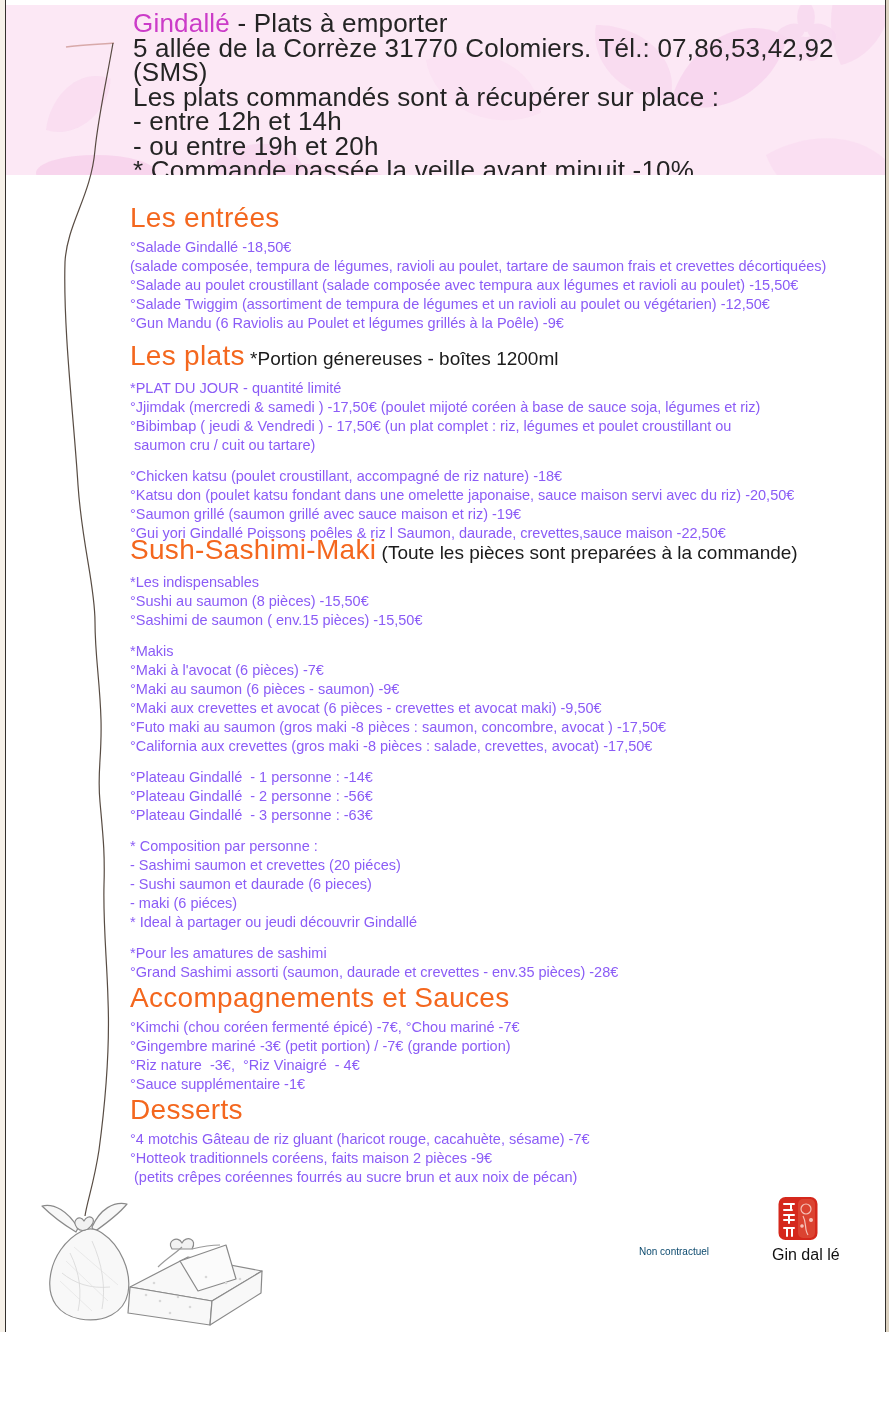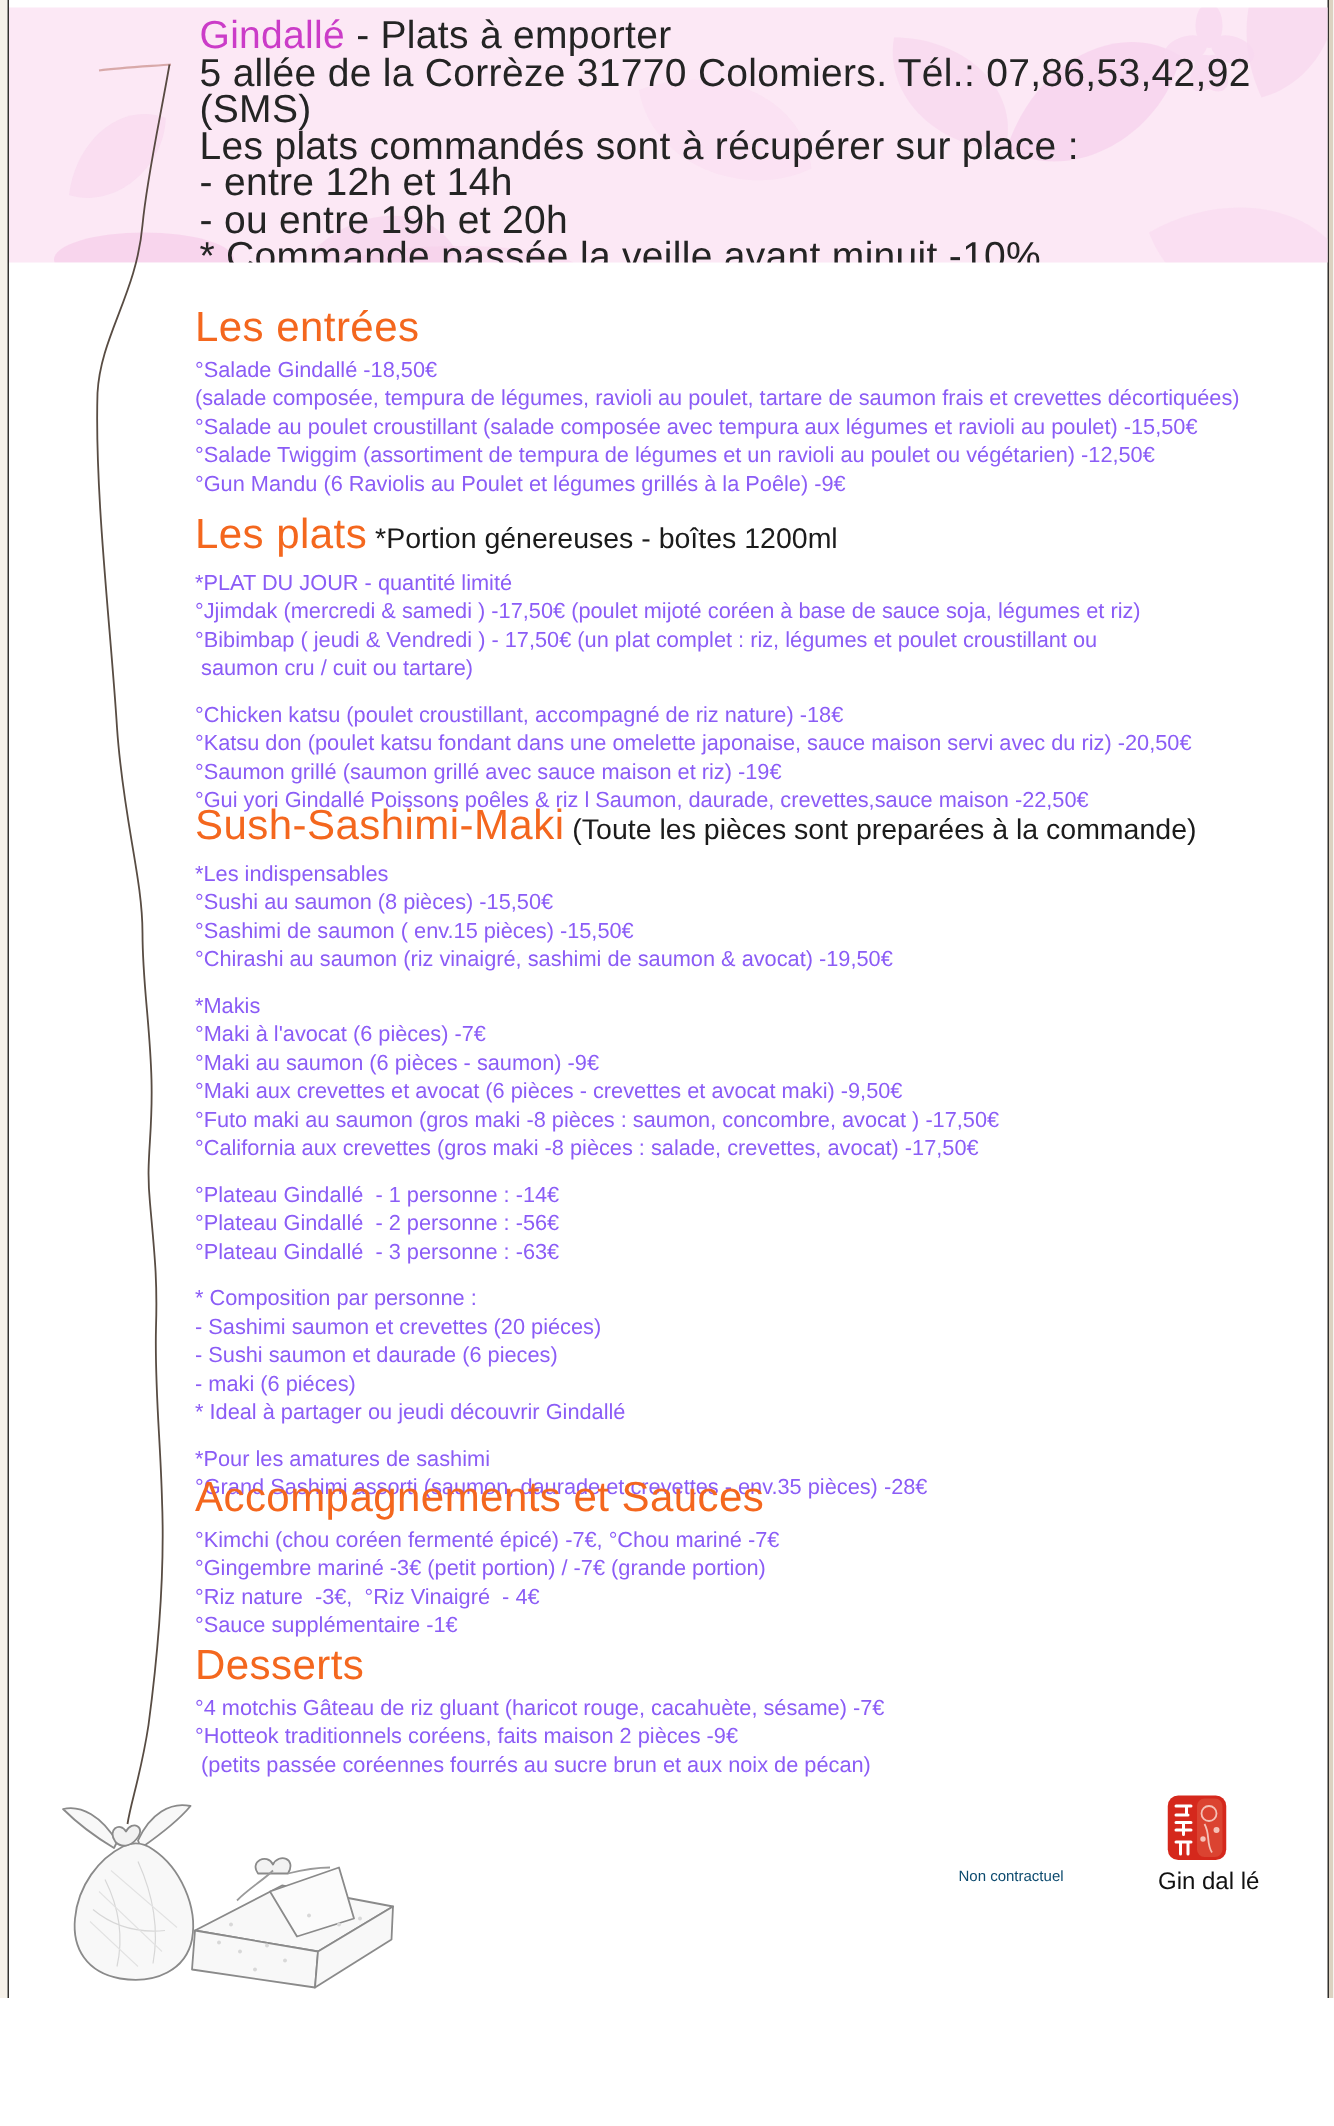--- a/index.html
+++ b/index.html
@@ -117,21 +117,20 @@
         <p class="line">°Saumon grillé (saumon grillé avec sauce maison et riz) -19€</p>
         <p class="line">°Gui yori Gindallé Poissons poêles &amp; riz l Saumon, daurade, crevettes,sauce maison -22,50€</p>
       </div>
     </section>
     <section class="menu-section sec-sushi">
       <h2 class="sec-title"><span>Sush-Sashimi-Maki</span><span class="n"> (Toute les pièces sont preparées à la commande)</span></h2>
       <div class="group">
         <p class="line">*Les indispensables</p>
         <p class="line">°Sushi au saumon (8 pièces) -15,50€</p>
         <p class="line">°Sashimi de saumon ( env.15 pièces) -15,50€</p>
-        <p class="line">°Chirashi au saumon (riz vinaigré, sashimi de saumon &amp; avocat) -19,50€</p>
       </div>
       <div class="group">
         <p class="line">*Makis</p>
         <p class="line">°Maki à l'avocat (6 pièces) -7€</p>
         <p class="line">°Maki au saumon (6 pièces - saumon) -9€</p>
         <p class="line">°Maki aux crevettes et avocat (6 pièces - crevettes et avocat maki) -9,50€</p>
         <p class="line">°Futo maki au saumon (gros maki -8 pièces : saumon, concombre, avocat ) -17,50€</p>
         <p class="line">°California aux crevettes (gros maki -8 pièces : salade, crevettes, avocat) -17,50€</p>
       </div>
       <div class="group">
@@ -158,21 +157,21 @@
         <p class="line">°Gingembre mariné -3€ (petit portion) / -7€ (grande portion)</p>
         <p class="line">°Riz nature  -3€,  °Riz Vinaigré  - 4€</p>
         <p class="line">°Sauce supplémentaire -1€</p>
       </div>
     </section>
     <section class="menu-section sec-desserts">
       <h2 class="sec-title"><span>Desserts</span></h2>
       <div class="group">
         <p class="line">°4 motchis Gâteau de riz gluant (haricot rouge, cacahuète, sésame) -7€</p>
         <p class="line">°Hotteok traditionnels coréens, faits maison 2 pièces -9€</p>
-        <p class="line"> (petits passée coréennes fourrés au sucre brun et aux noix de pécan)</p>
+        <p class="line"> (petits crêpes coréennes fourrés au sucre brun et aux noix de pécan)</p>
       </div>
     </section>
   </main>
 
 <svg class="gift-illustration" width="250" height="150" viewBox="0 0 250 150">
   <g stroke="#8a8a8a" stroke-width="1.2" fill="#f8f8f8" stroke-linejoin="round">
 
     <path d="M48,45 C38,28 24,20 12,23 C22,33 36,43 46,49 Z"></path>
     <path d="M62,44 C70,26 84,18 97,21 C88,32 74,42 64,49 Z"></path>
 

